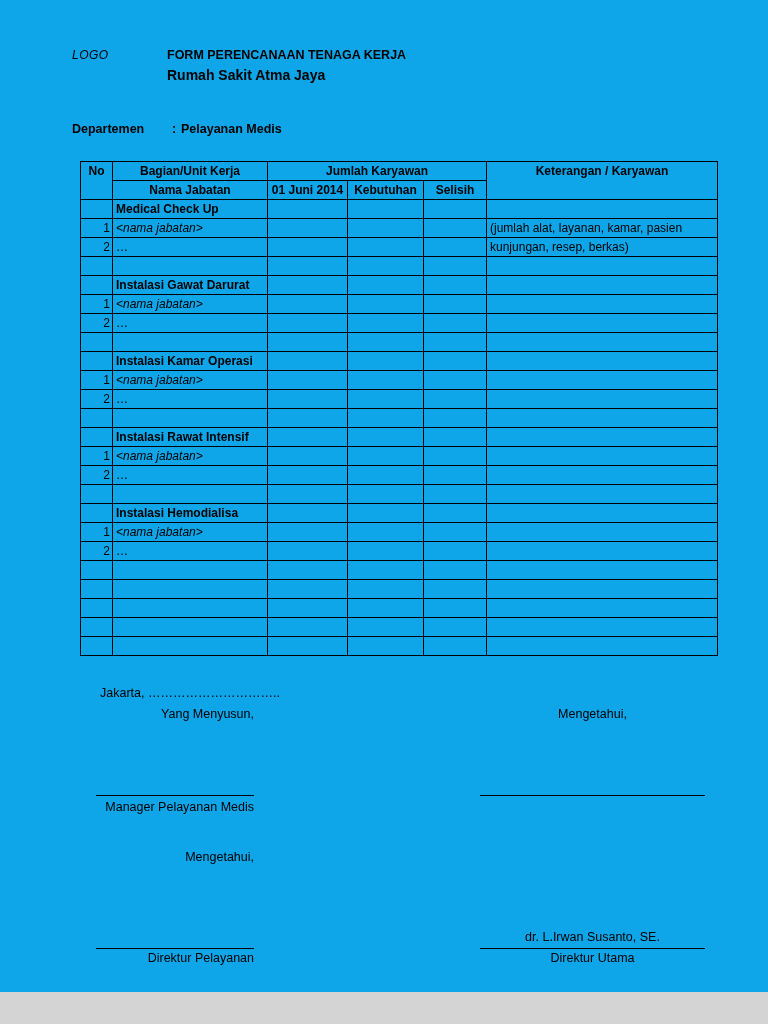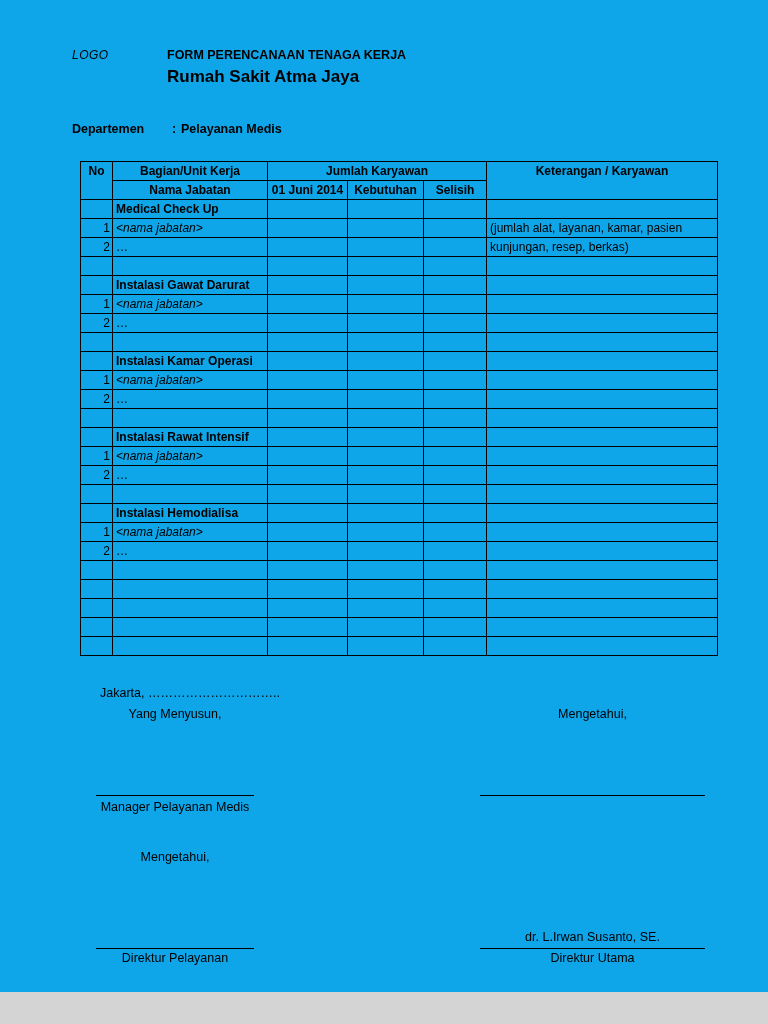--- a/index.html
+++ b/index.html
@@ -18,21 +18,21 @@
   .logo {
     position:absolute; left:72px; top:48px;
     font-style:italic; font-size:12px; letter-spacing:0.5px;
   }
   .form-title {
     position:absolute; left:167px; top:48px;
     font-weight:bold; font-size:12.5px;
   }
   .form-subtitle {
     position:absolute; left:167px; top:67px;
-    font-weight:bold; font-size:17px;
+    font-weight:bold; font-size:14px;
   }
   .dept-line {
     position:absolute; left:72px; top:122px;
     font-weight:bold; font-size:12.5px;
   }
   .dept-label { display:inline-block; width:100px; }
   .dept-sep { display:inline-block; width:9px; }
   .form-table {
     position:absolute; left:60px; top:161px;
     border-collapse:collapse; table-layout:fixed;
@@ -53,21 +53,21 @@
   .form-table th.vtop { vertical-align:top; padding-top:1px; }
   td.col-no { text-align:right; padding-right:2px; }
   td.col-label.section { font-weight:bold; }
   td.col-label.placeholder { font-style:italic; }
   td.col-ket { text-align:left; }
   .sig {
     position:absolute;
     font-weight:normal; font-size:12.5px;
     white-space:nowrap;
   }
-  .sig.center-left { left:96px; width:158px; text-align:center; }
+  .sig.center-left { left:96px; width:158px; text-align:right; }
   .sig.center-right { left:480px; width:225px; text-align:center; }
   .sig-line {
     position:absolute; height:0;
     border-top:1.5px solid #000;
   }
   .sig-line.left { left:96px; width:158px; }
   .sig-line.right { left:480px; width:225px; }
 </style>
 </head>
 <body>

